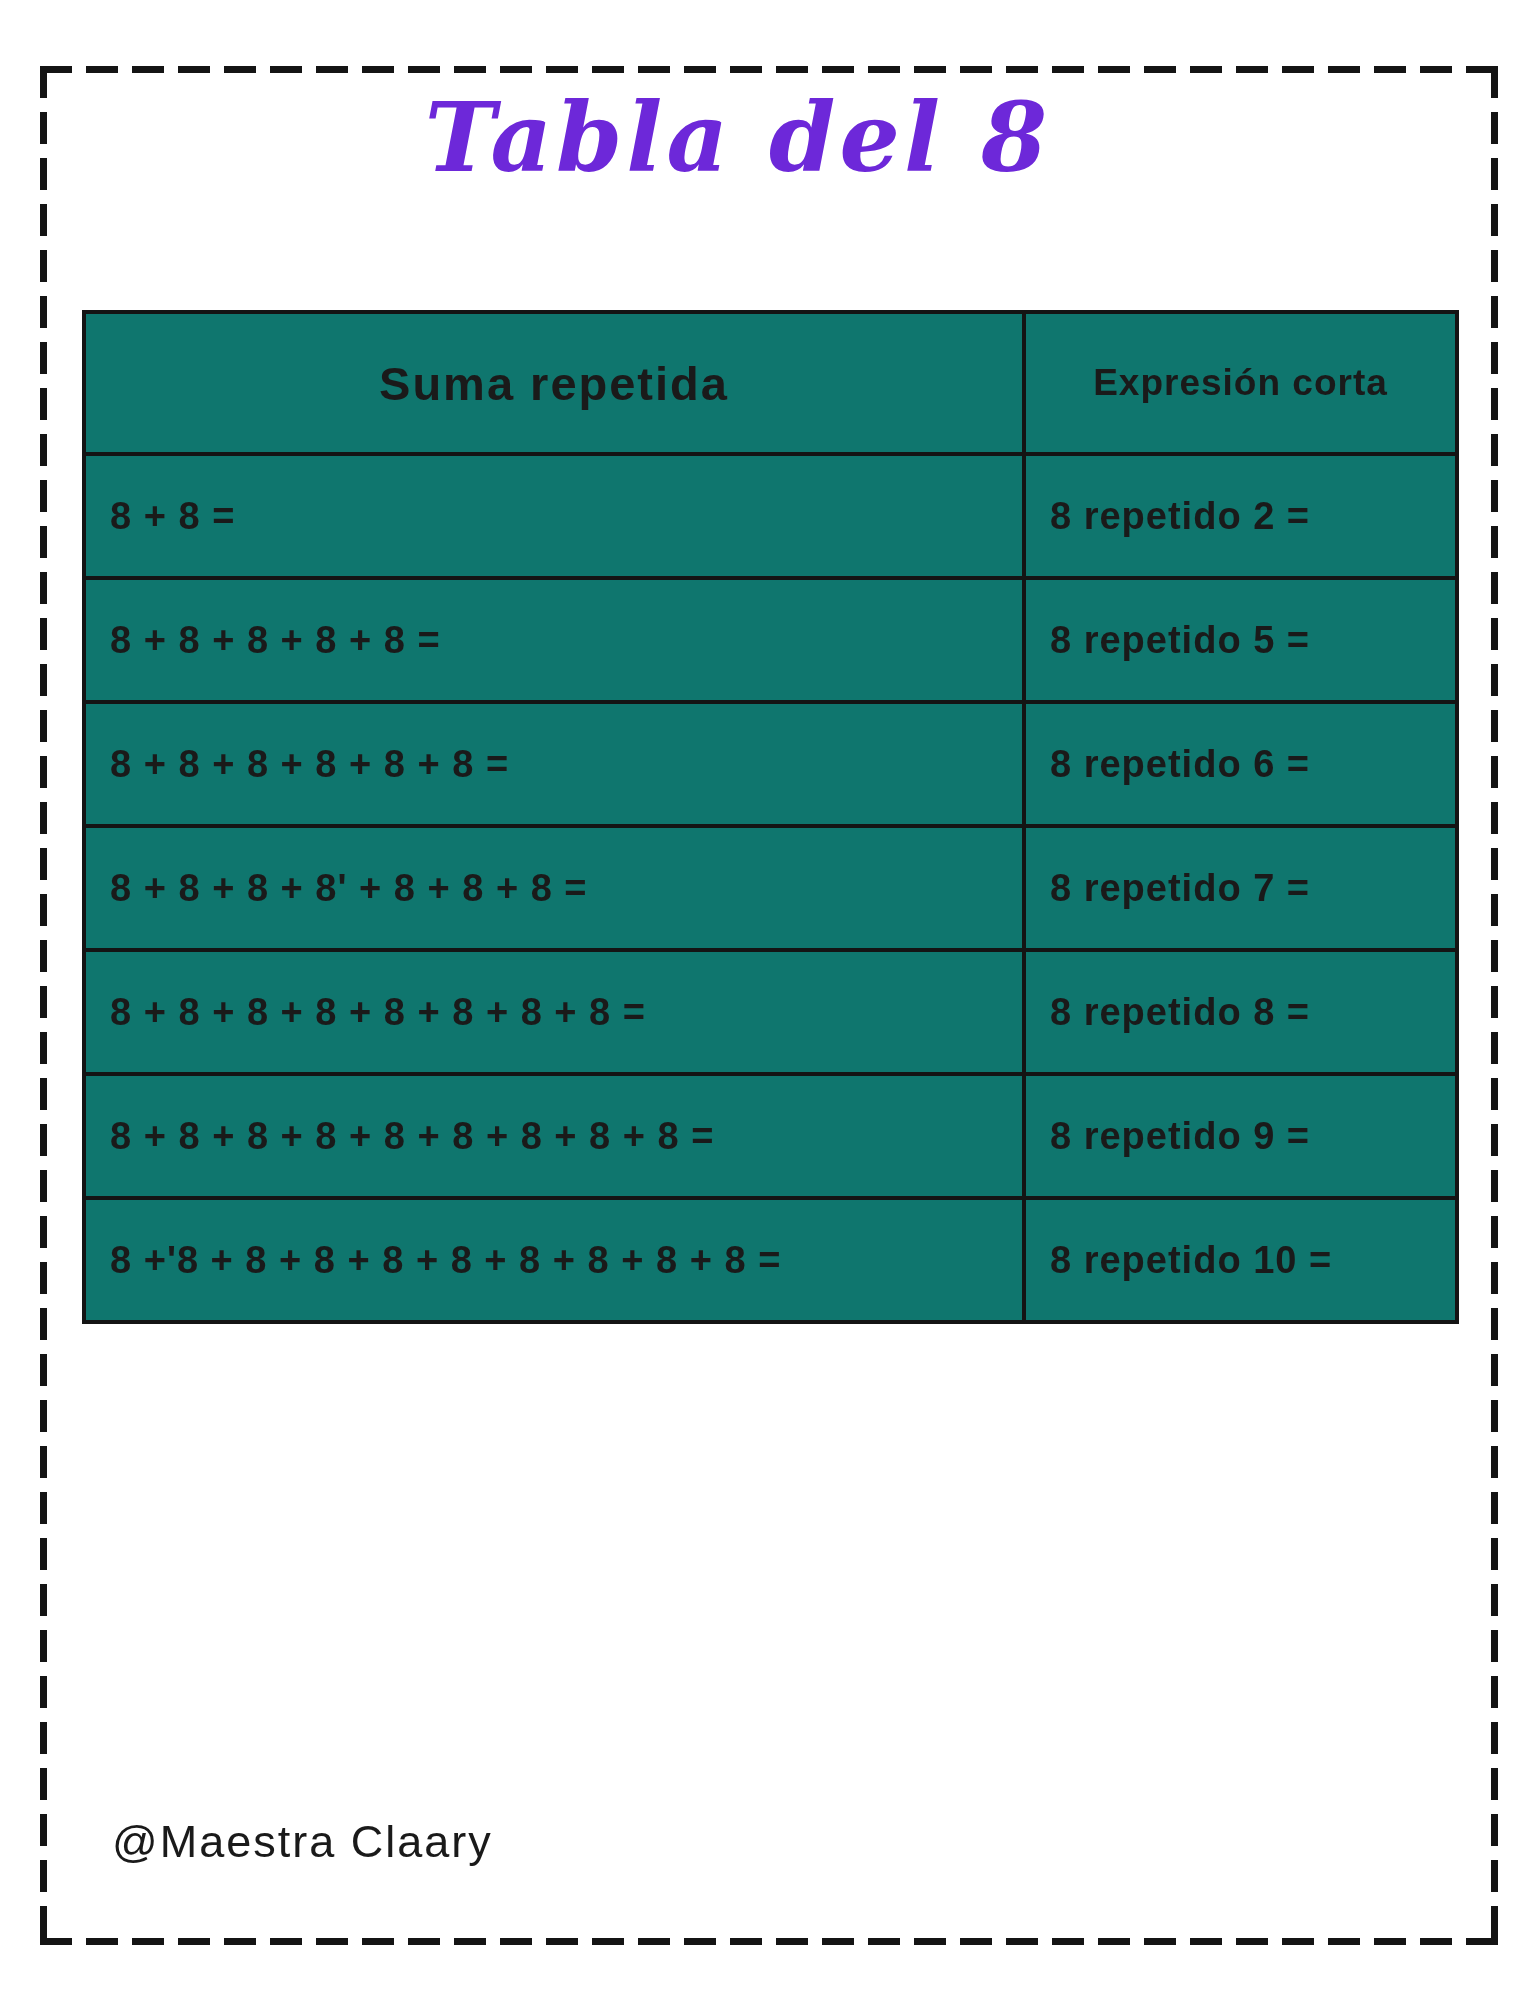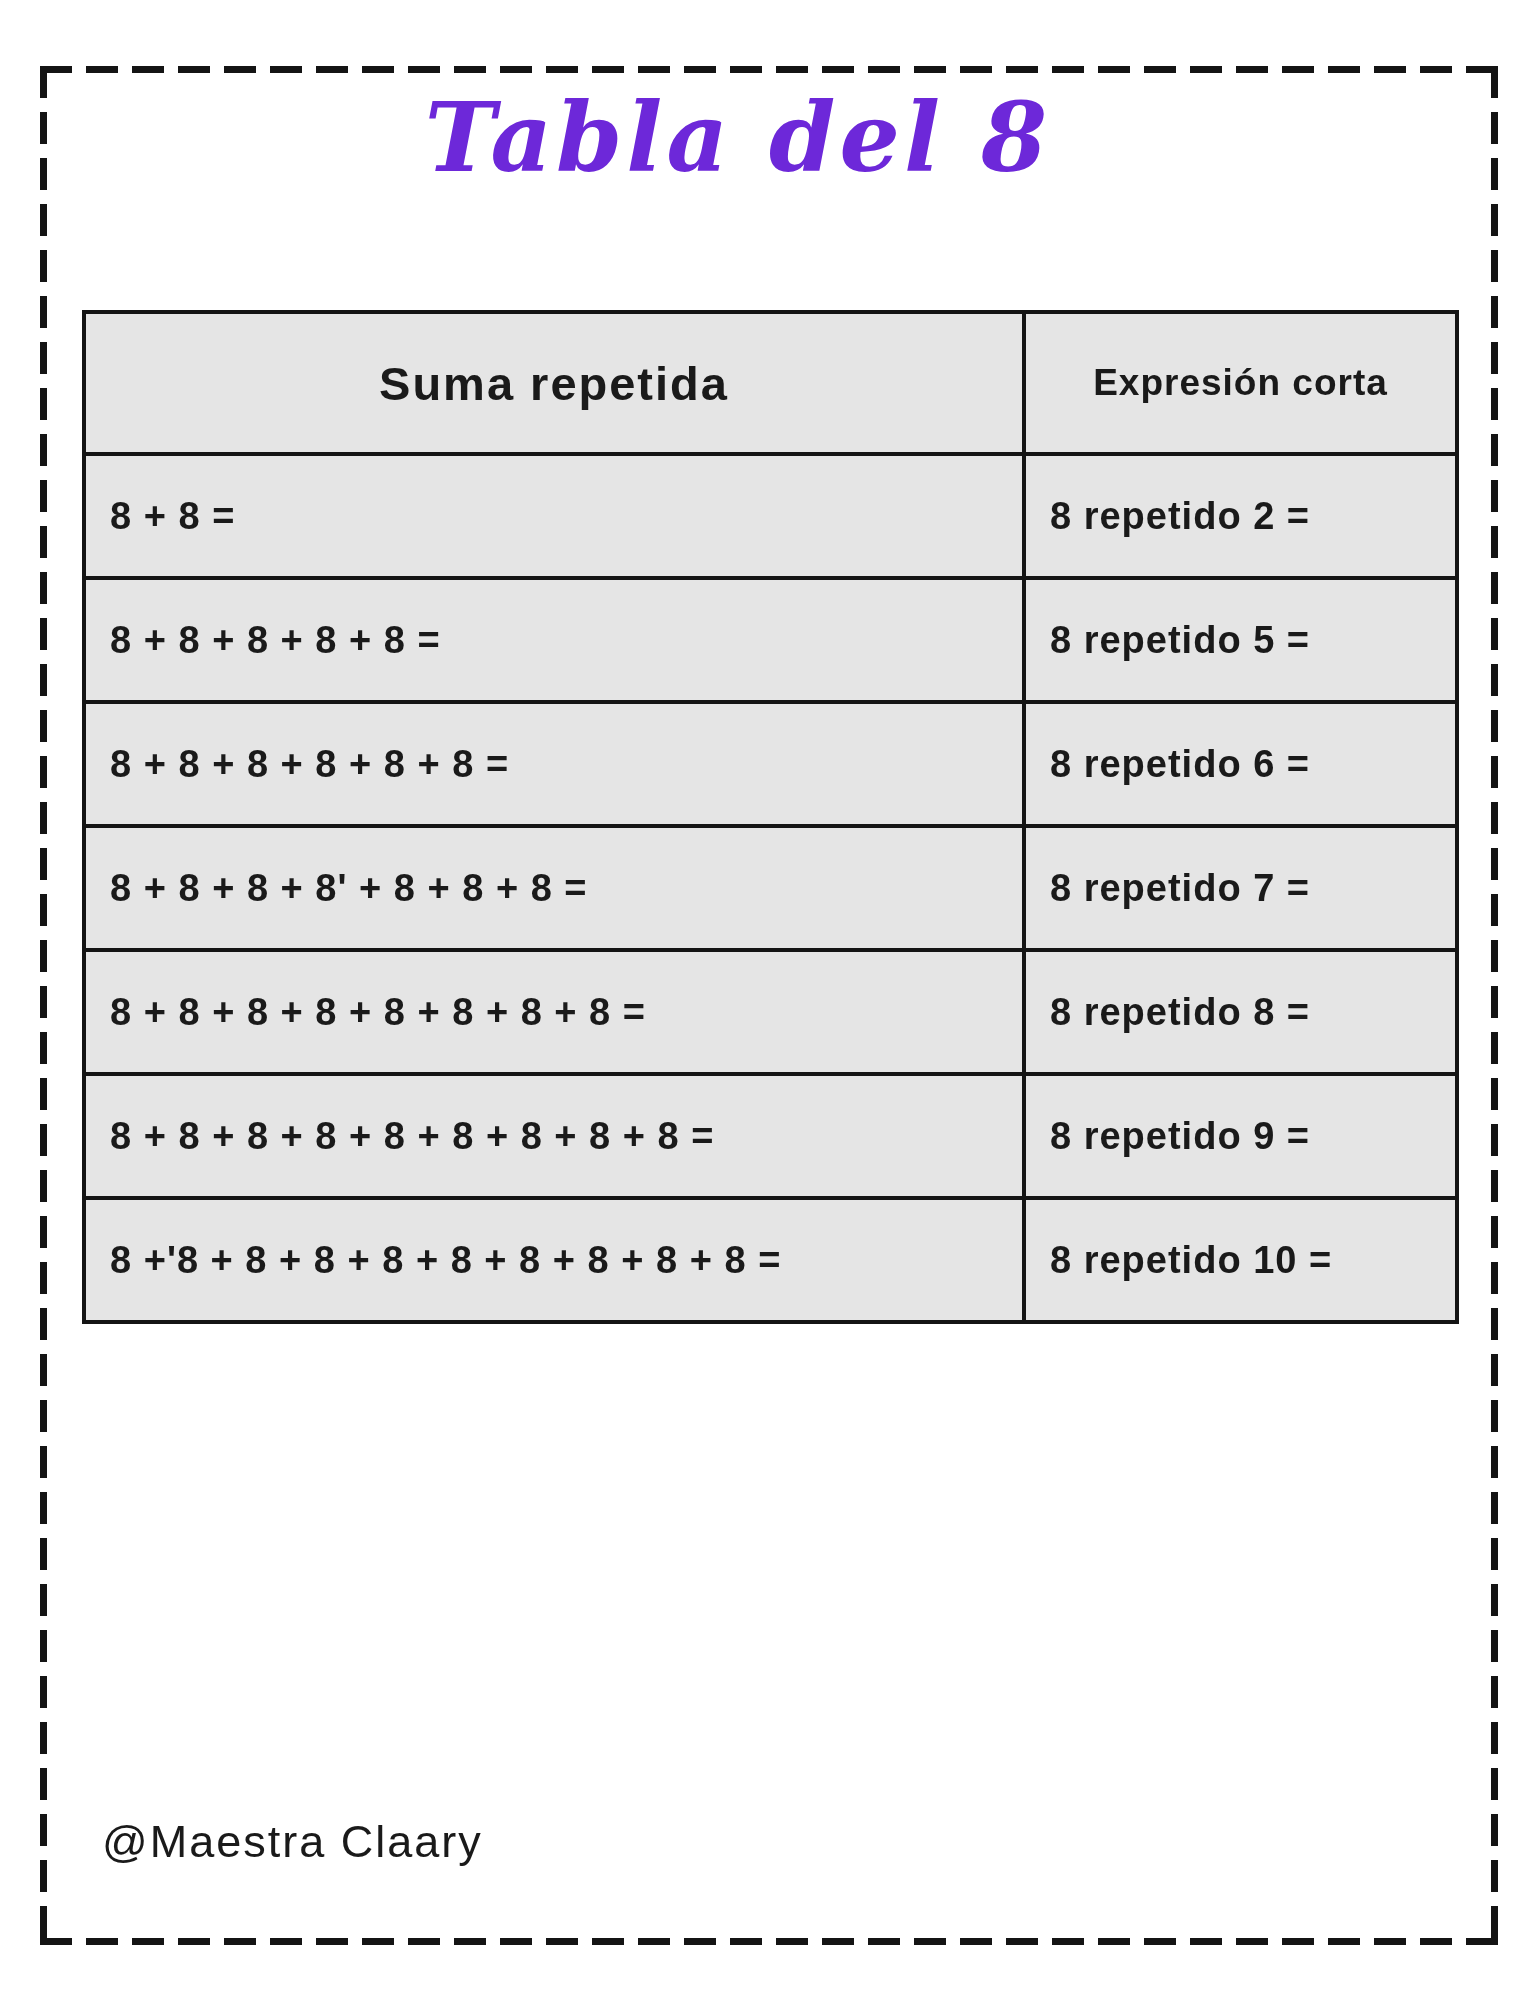--- a/index.html
+++ b/index.html
@@ -43,21 +43,21 @@
 
   table.worksheet {
     position: absolute;
     left: 82px; top: 310px;
     width: 1373px;
     border-collapse: collapse;
     table-layout: fixed;
   }
   table.worksheet th, table.worksheet td {
     border: 4px solid #141414;
-    background: #e5e5e5;
+    background: #0f766e;
     vertical-align: middle;
   }
   col.c-suma { width: 940px; }
   col.c-expr { width: 433px; }
 
   tr.head-row { height: 142px; }
   th.h-suma {
     font-size: 47px;
     font-weight: 700;
     letter-spacing: 2px;
@@ -75,21 +75,21 @@
     font-size: 38px;
     font-weight: 600;
     letter-spacing: 1px;
     padding: 0 0 0 24px;
     text-align: left;
     white-space: nowrap;
   }
 
   .credit {
     position: absolute;
-    left: 102px; top: 1816px;
+    left: 112px; top: 1816px;
     font-size: 45px;
     font-weight: 400;
     letter-spacing: 2px;
     color: #1a1a1a;
   }
 </style>
 </head>
 <body>
 
 <div class="page">

